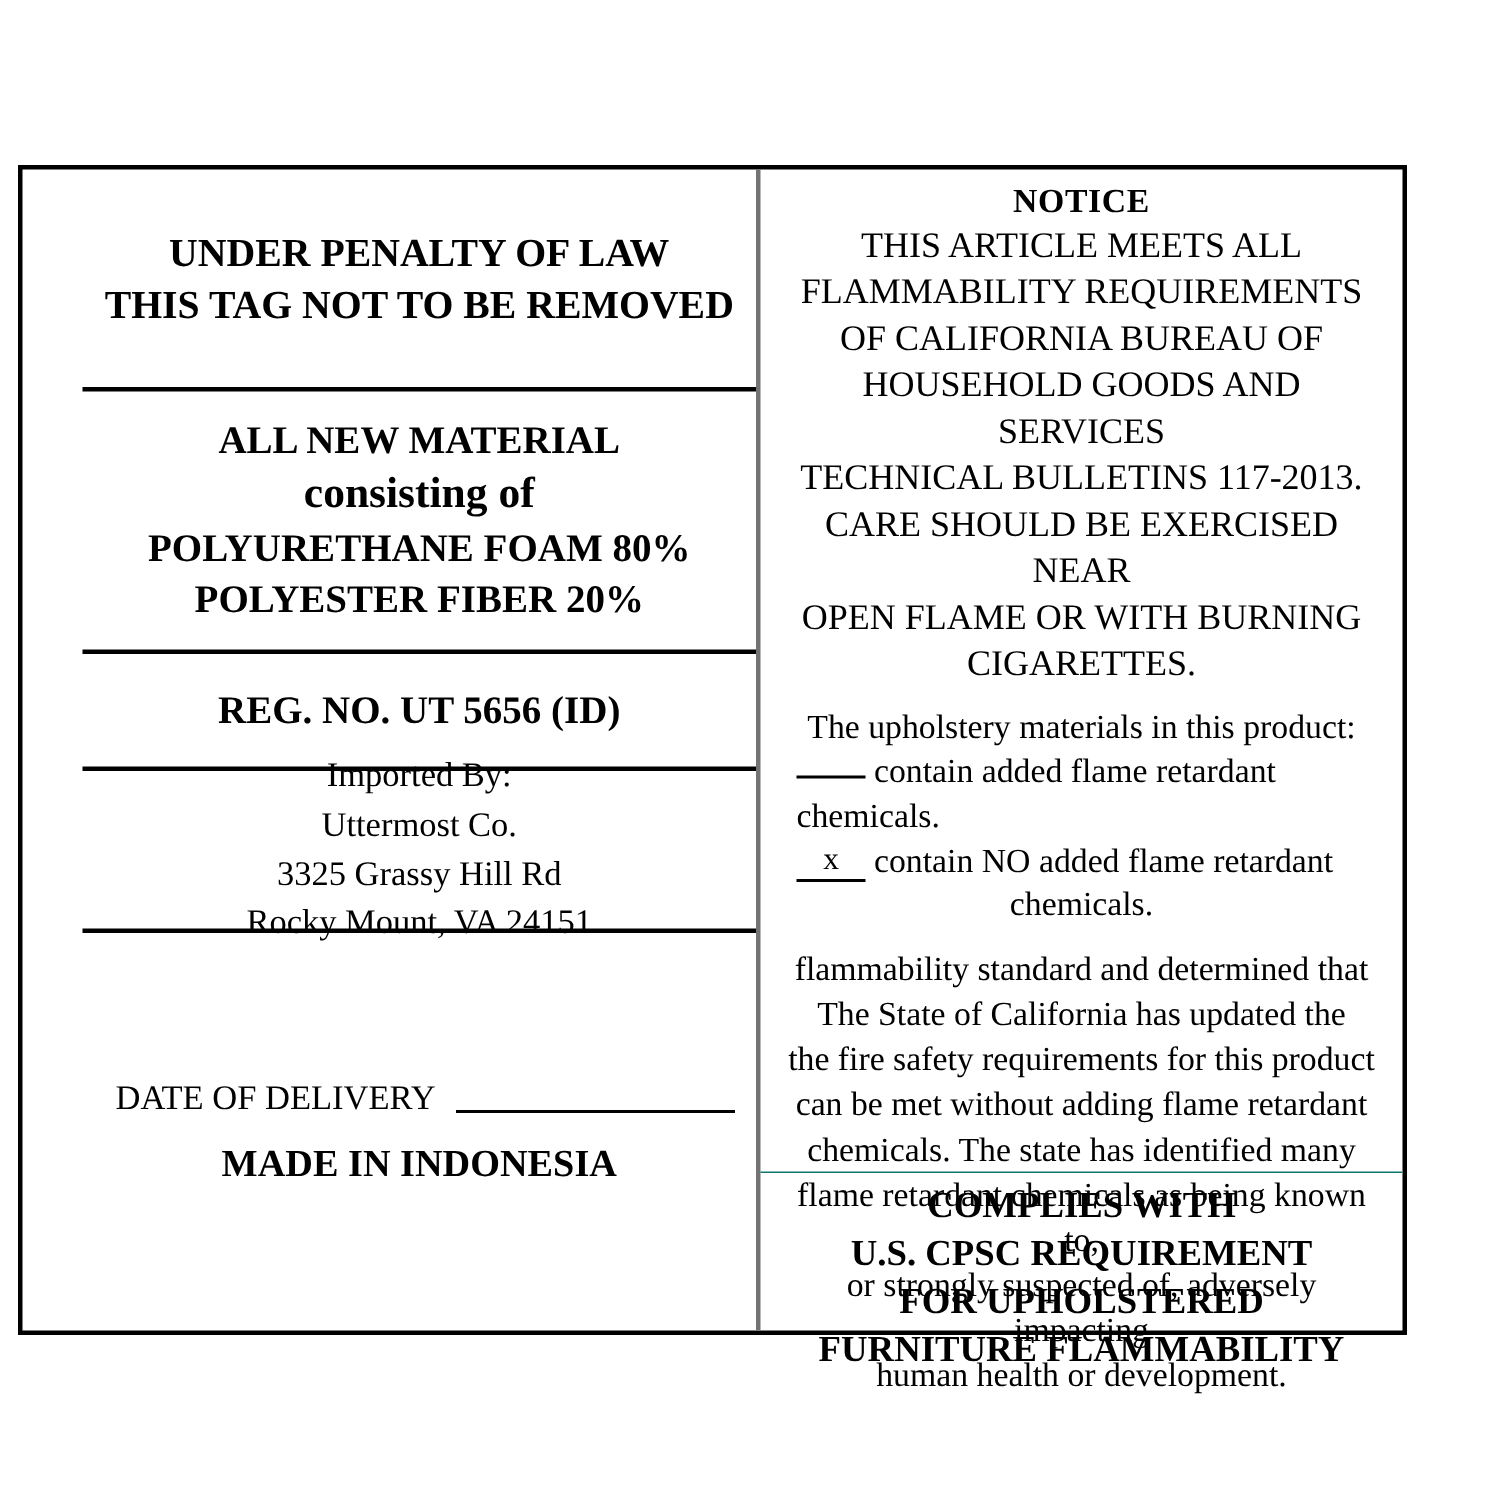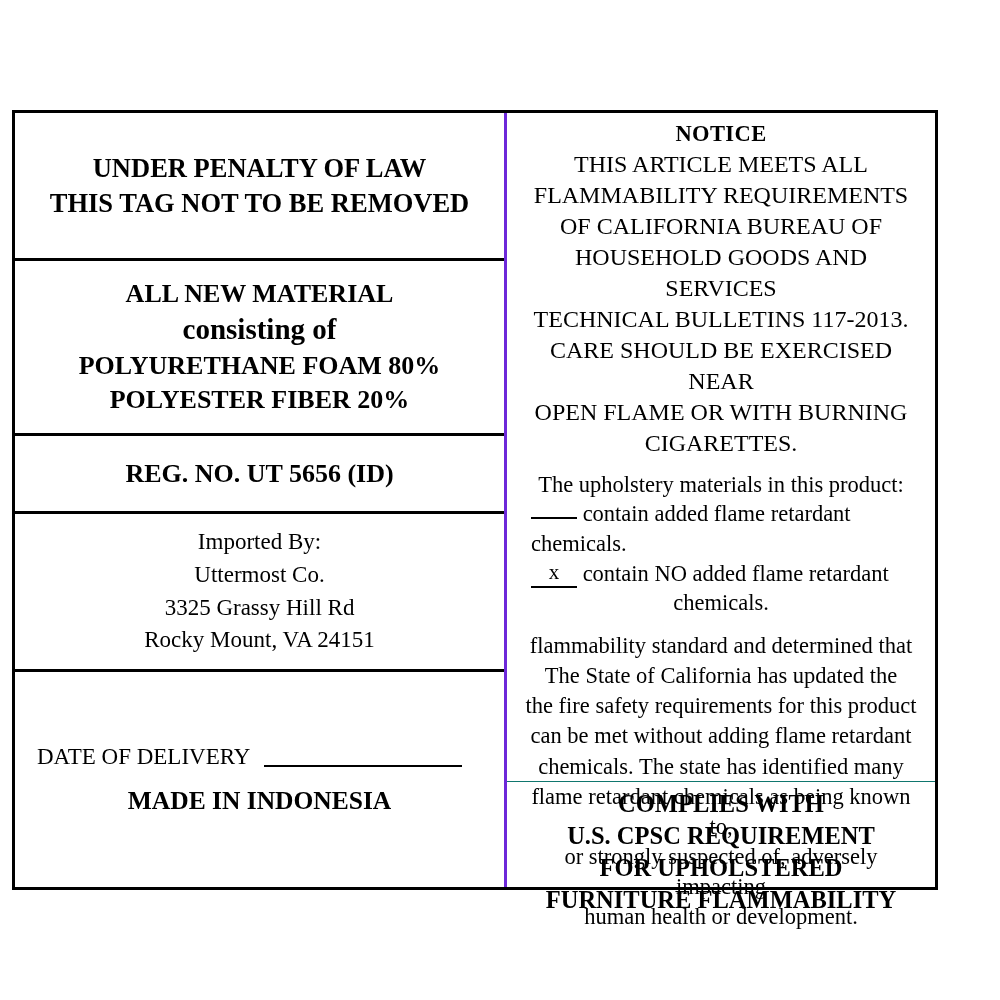--- a/index.html
+++ b/index.html
@@ -25,21 +25,22 @@
     display: flex;
     background: #fff;
   }
   .col {
     box-sizing: border-box;
     display: flex;
     flex-direction: column;
   }
   .col-left {
     width: 492px;
-    border-right: 3px solid #6d28d9;
+    border-right: 3px solid #737373;
+    padding-left: 40px;
   }
   .col-right {
     flex: 1;
   }
   .cell {
     box-sizing: border-box;
     padding: 6px 14px;
     text-align: center;
     display: flex;
     flex-direction: column;
@@ -62,21 +63,21 @@
 
   .c-material { height: 175px; font-size: 26px; }
   .c-material .line { line-height: 1.30; }
   .c-material .small { font-size: 29px; }
 
   .c-reg { height: 78px; font-size: 26px; }
 
   .c-cert { height: 136px; font-size: 23px; font-weight: normal; }
   .c-cert .line { line-height: 1.38; }
 
-  .c-import { height: 158px; font-size: 23px; }
+  .c-import { height: 108px; font-size: 23px; }
   .c-import .line { line-height: 1.42; }
 
   .c-delivery { flex: 1; font-size: 23px; }
   .delivery-row {
     display: flex;
     align-items: center;
     justify-content: flex-start;
     padding-left: 8px;
     margin-bottom: 16px;
   }

